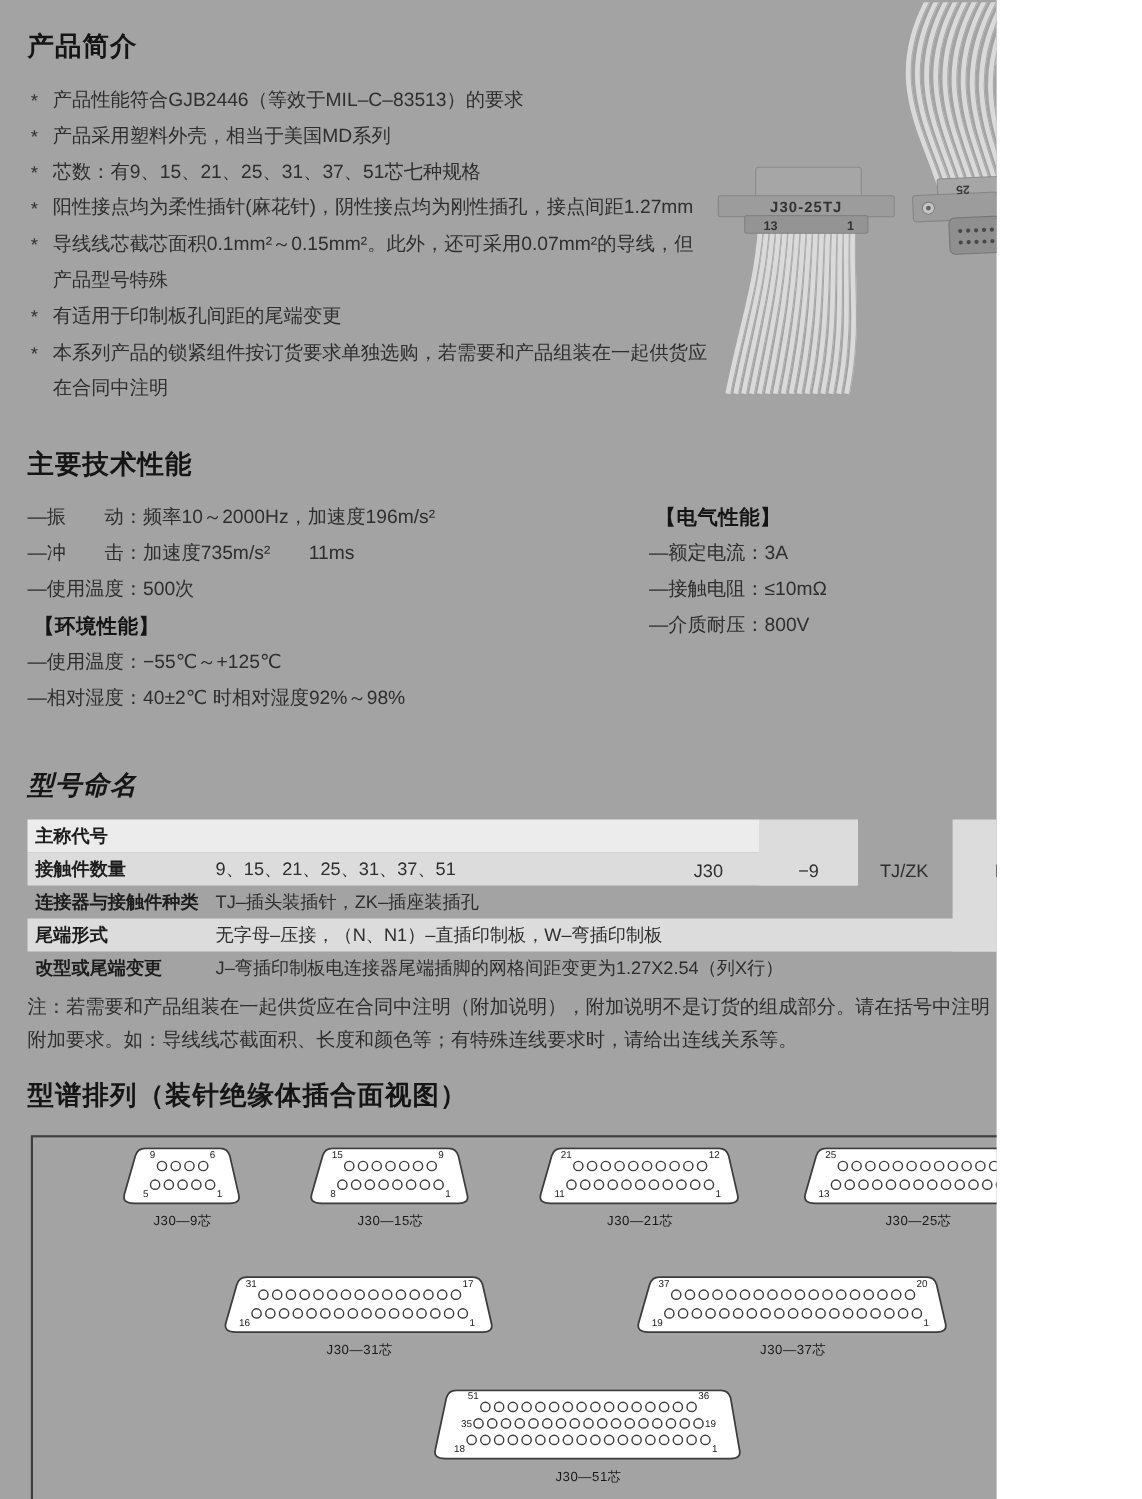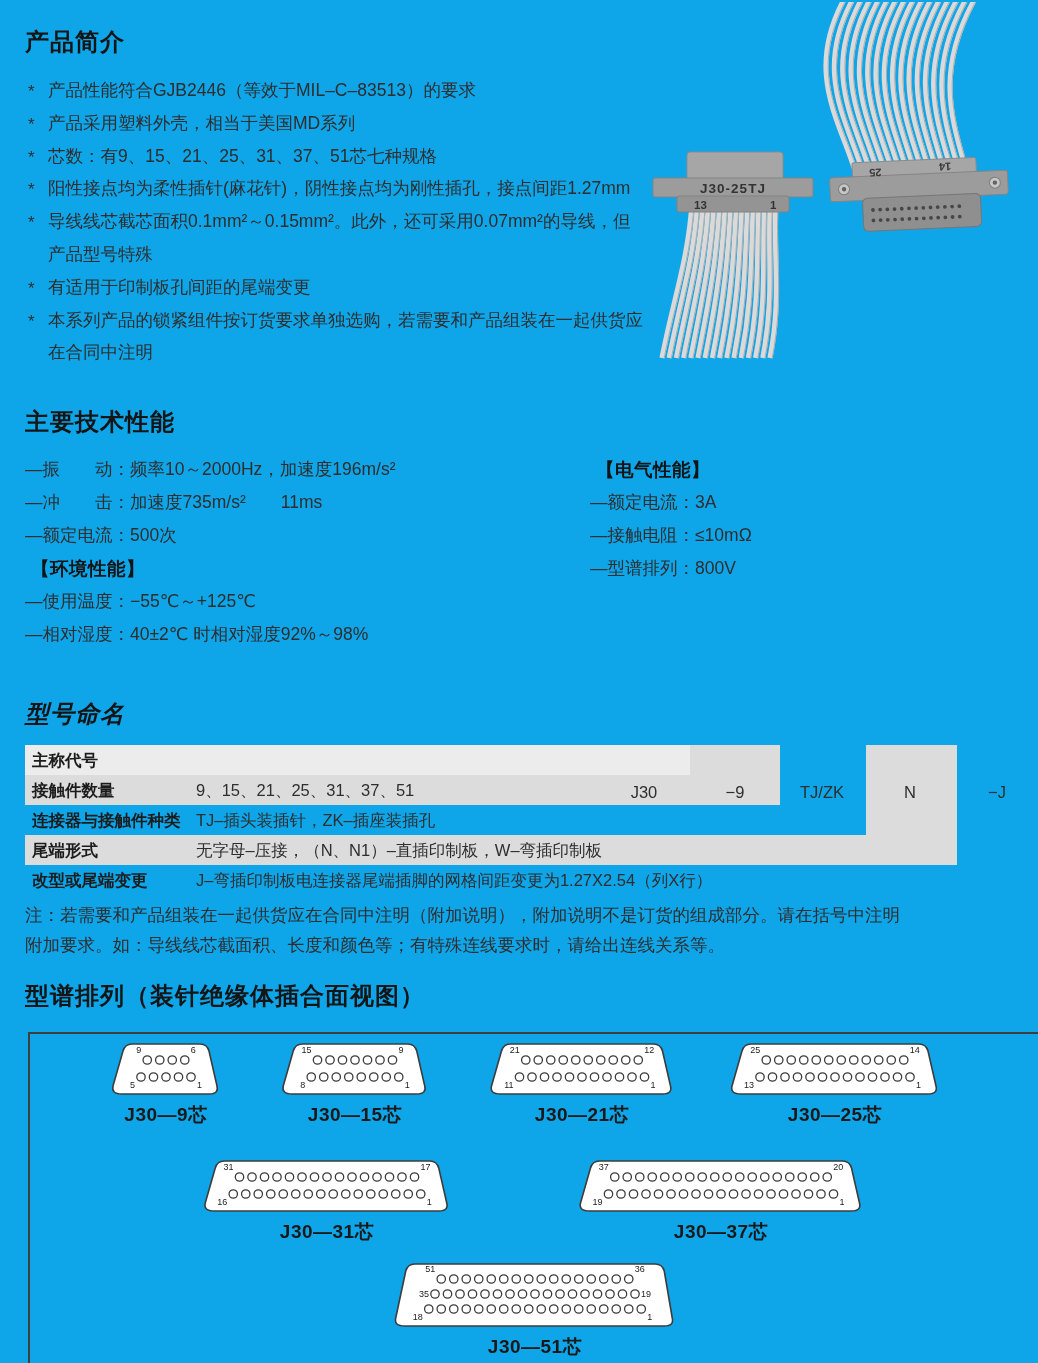--- a/index.html
+++ b/index.html
@@ -1,16 +1,16 @@
 <!DOCTYPE html>
 <html><head>
 <meta charset="utf-8">
 <style>
   html,body{margin:0;padding:0;background:#fff;}
-  #page{position:relative;width:1038px;height:1363px;background:#0ea5e9;overflow:hidden;
+  #page{position:relative;width:906px;height:1363px;background:#a3a3a3;overflow:hidden;
         font-family:"Liberation Sans","DejaVu Sans",sans-serif;color:#2b2b2b;}
   .h1{position:absolute;left:25px;font-size:24px;font-weight:bold;color:#151515;letter-spacing:1px;white-space:nowrap;}
   #intro-title{top:26px;}
   #tech-title{top:406px;}
   #naming-title{top:698px;font-style:italic;}
   #spectrum-title{top:980px;}
 
   #bullets{position:absolute;left:25px;top:74px;width:618px;font-size:17.5px;line-height:32.8px;color:#2e2e2e;}
   .bullet{position:relative;padding-left:23px;}
   .bullet .star{position:absolute;left:3px;top:2px;font-size:17px;color:#2e2e2e;}
@@ -31,21 +31,21 @@
   .tbl-value{position:absolute;left:196px;height:30px;line-height:30px;font-size:16.5px;color:#2e2e2e;white-space:nowrap;}
   .tbl-code{position:absolute;top:745px;height:30px;line-height:30px;font-size:16.5px;color:#2e2e2e;transform:translateX(-50%);margin-top:32px;}
 
   .note{position:absolute;left:25px;font-size:17.5px;color:#2e2e2e;white-space:nowrap;}
   #note1{top:903px;}
   #note2{top:933px;}
 
   #spec-box{position:absolute;left:28px;top:1032px;width:1030px;height:345px;border:2px solid #3f3f3f;}
 
   .conn{position:absolute;transform:translateX(-50%);display:flex;flex-direction:column;align-items:center;}
-  .conn .cap{margin-top:5px;font-size:19px;font-weight:bold;color:#191919;letter-spacing:0.5px;white-space:nowrap;}
+  .conn .cap{margin-top:5px;font-size:12px;font-weight:normal;color:#191919;letter-spacing:0.5px;white-space:nowrap;}
   .conn svg text{font-family:"Liberation Sans","DejaVu Sans",sans-serif;}
 
   #photo{position:absolute;left:648px;top:2px;}
   #photo text{font-family:"Liberation Sans","DejaVu Sans",sans-serif;}
 </style>
 </head>
 <body>
 
 <div id="page">
 
@@ -178,31 +178,31 @@
           <circle cx="310.4" cy="216.5" r="1.9" fill="#474747"></circle>
         </g>
       <text transform="rotate(180 228 168)" x="228" y="171" text-anchor="middle" font-size="11" font-weight="bold" fill="#3a3a3a">25</text>
       <text transform="rotate(180 298 165)" x="298" y="168" text-anchor="middle" font-size="11" font-weight="bold" fill="#3a3a3a">14</text>
     </g>
   </svg>
 
   <div class="perf-col" id="mech">
     <div>—振　　动：频率10～2000Hz，加速度196m/s²</div>
     <div>—冲　　击：加速度735m/s²　　11ms</div>
-    <div>—额定电流：500次</div>
+    <div>—使用温度：500次</div>
     <div class="perf-head">【环境性能】</div>
     <div>—使用温度：−55℃～+125℃</div>
     <div>—相对湿度：40±2℃ 时相对湿度92%～98%</div>
   </div>
 
   <div class="perf-col" id="elec">
     <div class="perf-head">【电气性能】</div>
     <div>—额定电流：3A</div>
     <div>—接触电阻：≤10mΩ</div>
-    <div>—型谱排列：800V</div>
+    <div>—介质耐压：800V</div>
   </div>
 
   <div class="band" id="band-c2"></div>
   <div class="band" id="band-c4"></div>
   <div class="band" id="band-r1"></div>
   <div class="band" id="band-r2"></div>
   <div class="band" id="band-r4"></div>
 
   <div class="tbl-label" style="top:745px">主称代号</div>
   <div class="tbl-label" style="top:775px">接触件数量</div>

